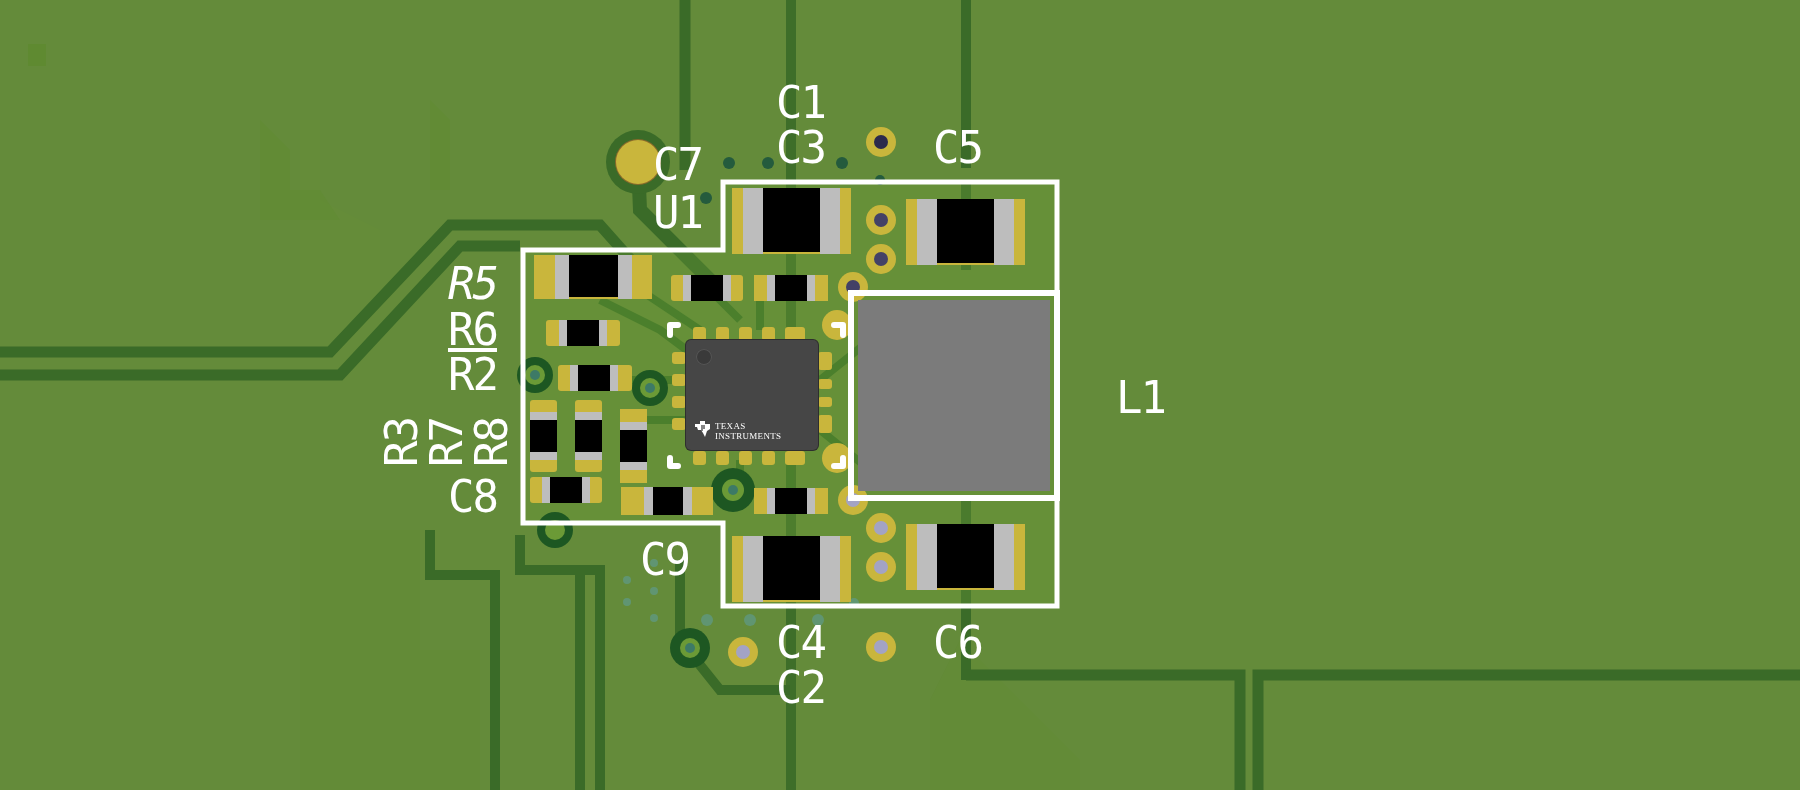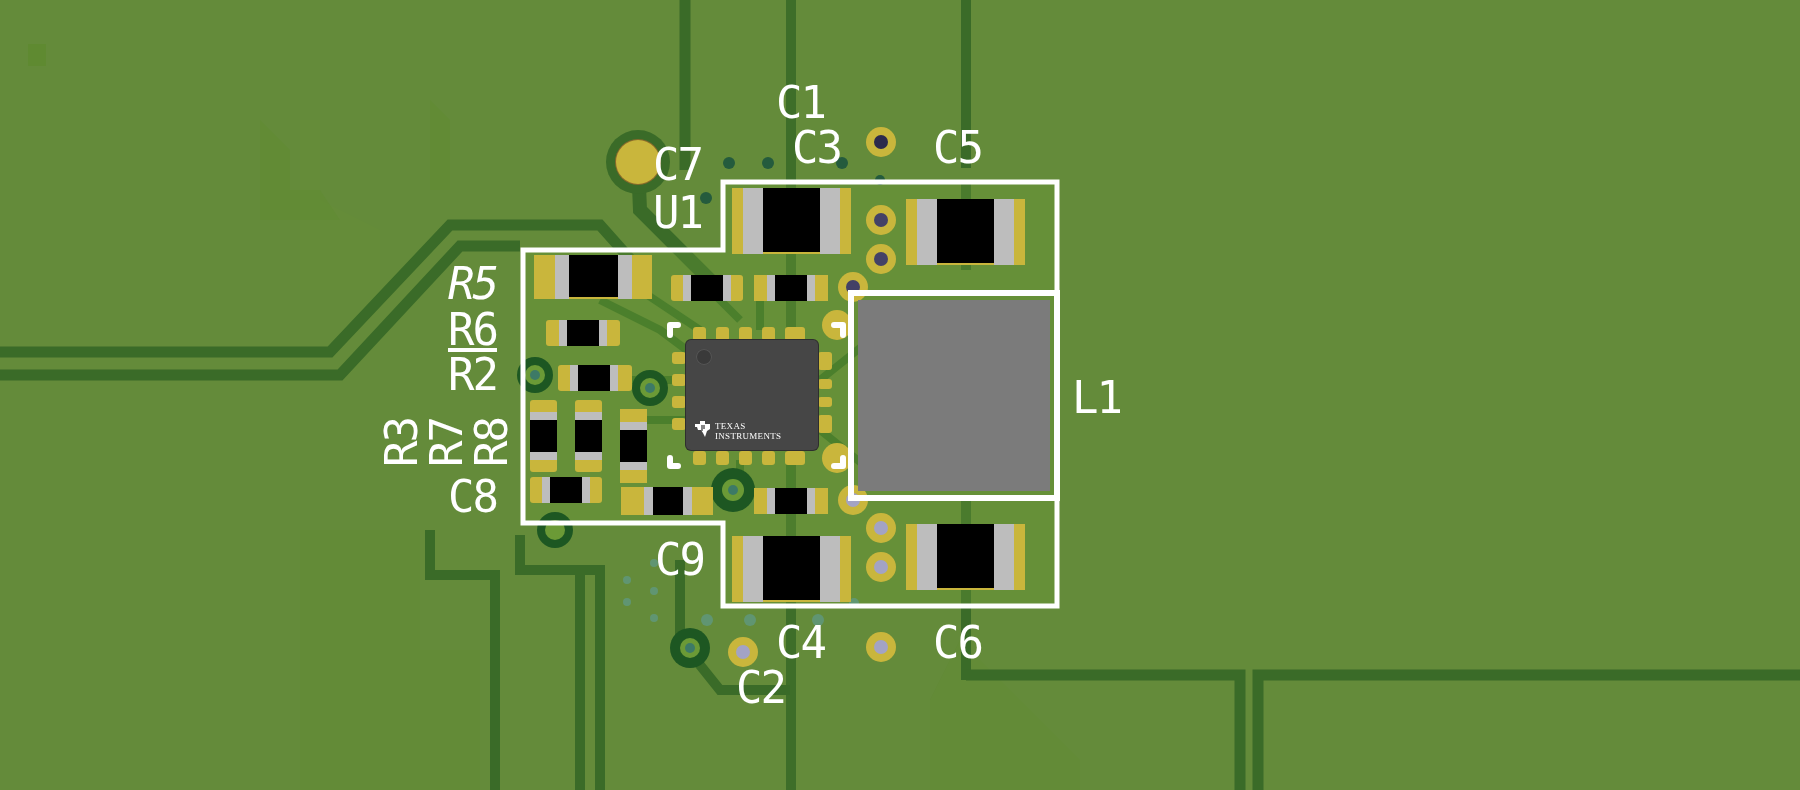--- a/index.html
+++ b/index.html
@@ -296,30 +296,30 @@
     </g>
 
     <path d="M523,250 L723,250 L723,182 L1057,182 L1057,606 L723,606 L723,523 L523,523 Z" fill="none" stroke="#ffffff" stroke-width="5"></path>
 
     <rect x="851" y="293" width="206" height="205" fill="none" stroke="#ffffff" stroke-width="6"></rect>
   </svg>
 
   <div class="l1body" style="left:858px;top:300px;width:192px;height:191px;"></div>
 
   <div class="silk" style="left:776px;top:81px;">C1</div>
-  <div class="silk" style="left:776px;top:126px;margin-left:16px;">C3</div>
+  <div class="silk" style="left:776px;top:126px;">C3</div>
   <div class="silk" style="left:933px;top:126px;">C5</div>
   <div class="silk" style="left:653px;top:143px;">C7</div>
   <div class="silk" style="left:653px;top:191px;">U1</div>
   <div class="silk" style="left:448px;top:262px;font-style:italic;">R5</div>
   <div class="silk" style="left:448px;top:308px;text-decoration:underline;">R6</div>
   <div class="silk" style="left:448px;top:353px;">R2</div>
   <div class="silk rot" style="left:380px;top:467px;">R3</div>
   <div class="silk rot" style="left:425px;top:467px;">R7</div>
   <div class="silk rot" style="left:470px;top:467px;">R8</div>
   <div class="silk" style="left:448px;top:475px;">C8</div>
-  <div class="silk" style="left:655px;top:538px;">C9</div>
+  <div class="silk" style="left:640px;top:538px;">C9</div>
   <div class="silk" style="left:776px;top:621px;">C4</div>
-  <div class="silk" style="left:736px;top:666px;">C2</div>
+  <div class="silk" style="left:776px;top:666px;">C2</div>
   <div class="silk" style="left:933px;top:621px;">C6</div>
-  <div class="silk" style="left:1072px;top:376px;">L1</div>
+  <div class="silk" style="left:1116px;top:376px;">L1</div>
 
 </div>
 
 </body></html>

